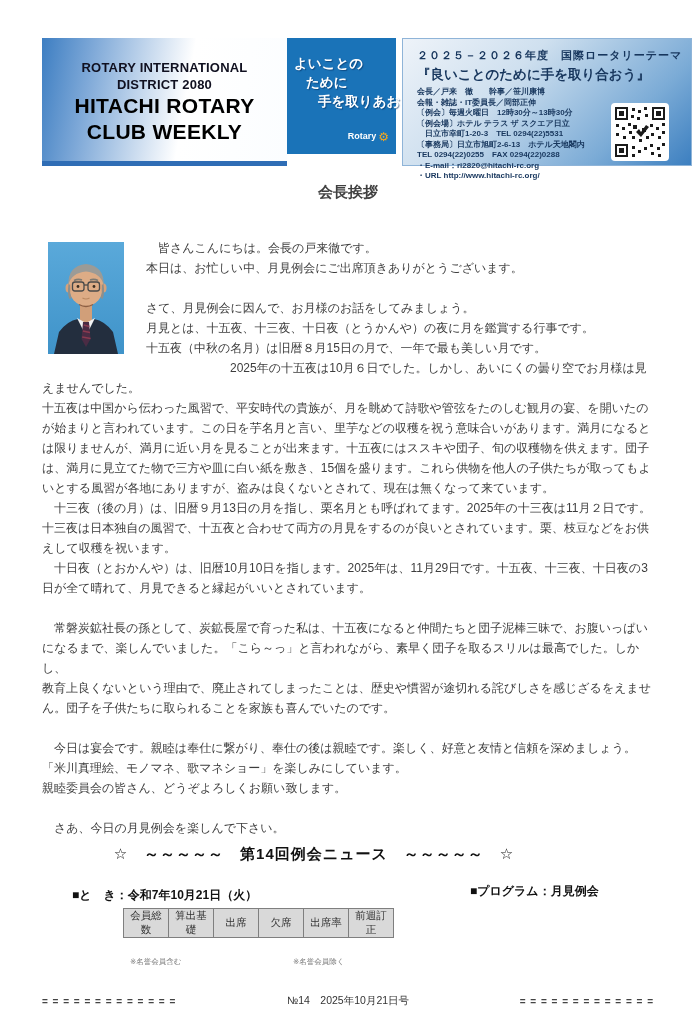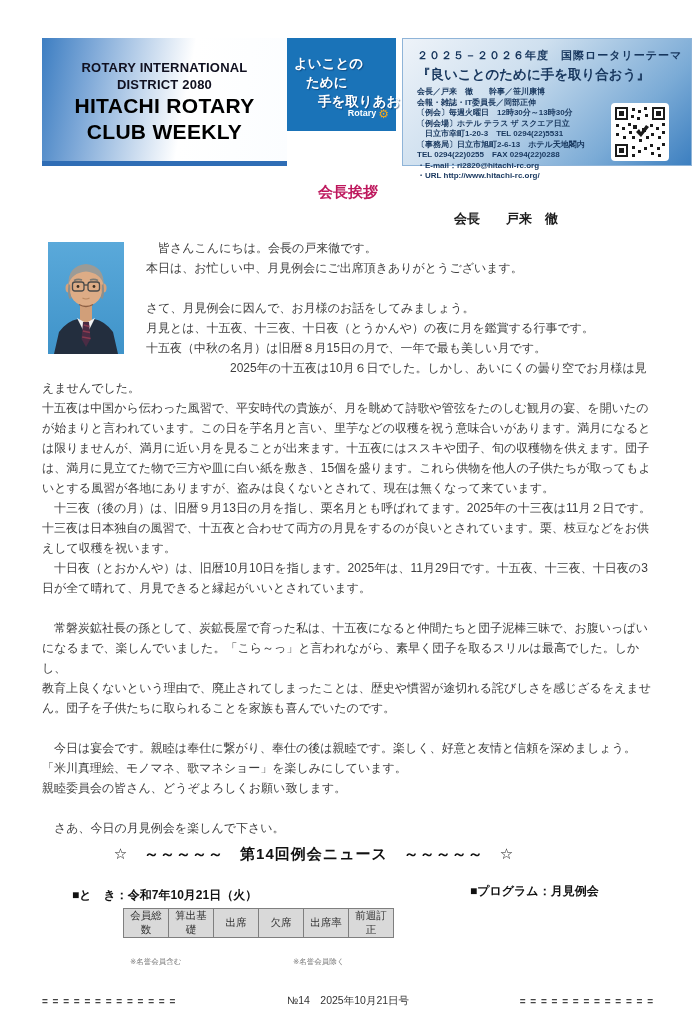--- a/index.html
+++ b/index.html
@@ -20,41 +20,41 @@
     width:245px; height:128px; flex:0 0 245px;
     background: linear-gradient(100deg, #3d7ec2 0%, #7fa9d8 20%, #ffffff 58%, #fbfdff 100%);
     border-bottom:5px solid #2f6db5;
     display:flex; flex-direction:column; justify-content:center; align-items:center;
     text-align:center; padding-top:4px;
   }
   .masthead .small-line { font-size:13px; font-weight:bold; color:#101020; line-height:17px; letter-spacing:.2px; }
   .masthead .big-line   { font-size:21px; font-weight:bold; color:#000; line-height:26px; letter-spacing:.3px; }
 
   .theme-banner {
-    width:109px; flex:0 0 109px; height:93px;
+    width:109px; flex:0 0 109px; height:116px;
     background:#1a73b8; color:#fff; position:relative;
     padding:16px 7px 0 7px; font-weight:bold; font-size:13.5px; line-height:19px;
     text-shadow: 1px 1px 1px rgba(0,40,90,.55);
   }
   .theme-banner .tb2 { padding-left:12px; }
   .theme-banner .tb3 { padding-left:24px; white-space:nowrap; }
   .rotary-logo { position:absolute; right:7px; bottom:8px; font-size:9px; font-weight:bold; color:#fff; text-shadow:none; display:flex; align-items:center; gap:2px; }
   .rotary-gear { color:#f7a81b; font-size:12px; line-height:10px; }
 
   .club-info {
     flex:1; margin-left:6px; height:128px;
     background: linear-gradient(135deg, #eef3f9 0%, #cfe0ef 35%, #7babd6 75%, #3c7fc0 100%);
     border:1px solid #8fb4d8;
     padding:9px 6px 0 14px; color:#17365d; position:relative;
   }
   .ci-year  { font-size:11px; font-weight:bold; letter-spacing:1px; line-height:15px; }
   .ci-theme { font-size:13.5px; font-weight:bold; line-height:19px; margin-top:2px; }
   .ci-lines { margin-top:3px; font-size:8px; font-weight:bold; line-height:10.5px; white-space:pre-line; width:190px; }
   .qr-box { position:absolute; right:22px; top:64px; width:58px; height:58px; background:#fff; border-radius:4px; padding:3px; }
-  .greeting-title-wrap { position:absolute; top:183px; left:0; right:0; text-align:center; font-size:15px; font-weight:bold; color:#be185d;}
+  .greeting-title-wrap { position:absolute; top:183px; left:0; right:0; text-align:center; font-size:15px; font-weight:bold; color:#404040;}
   .greeting-author { position:absolute; top:210px; left:0; right:138px; text-align:right; font-size:13px; font-weight:bold; color:#1c1c1c; }
   .greeting-body { position:absolute; top:238px; left:42px; width:612px; max-height:604px; overflow:hidden; }
   .portrait-float { float:left; width:76px; height:112px; margin:4px 22px 6px 6px; }
   .body-text { font-size:12px; line-height:20px; color:#3d3d3d; white-space:pre-wrap; }
 
   
   .news { position:absolute; top:845px; left:0; width:552px; height:140px;margin-left:38px; }
   .news-title { text-align:center; font-size:15px; font-weight:bold; color:#111; letter-spacing:1px; }
   .date-label    { position:absolute; left:34px;  top:42px; font-size:12px; font-weight:bold; color:#111; }
   .place-label   { position:absolute; left:240px; top:42px; font-size:12px; font-weight:bold; color:#111; }
@@ -162,21 +162,20 @@
               <rect x="44" y="48" width="3" height="3"></rect>
               <rect x="18" y="48" width="3" height="3"></rect>
             <path d="M22 26 l5 5 l8 -10 l-3 -2 l-5 7 l-2 -3 z"></path>
           </g>
         </svg>
       </div>
     </div>
   </div>
 
   <div class="greeting-title-wrap">会長挨拶</div>
-  <div class="greeting-author">会長　　戸来　徹</div>
 
   <div class="greeting-body">
     <span class="portrait-float">
       <svg width="76" height="112" viewBox="0 0 76 112" xmlns="http://www.w3.org/2000/svg">
         <defs>
           <linearGradient id="bgblue" x1="0" y1="0" x2="0" y2="1">
             <stop offset="0" stop-color="#5aa9da"></stop>
               <stop offset="1" stop-color="#3f93c9"></stop>
           </linearGradient>
         </defs>

